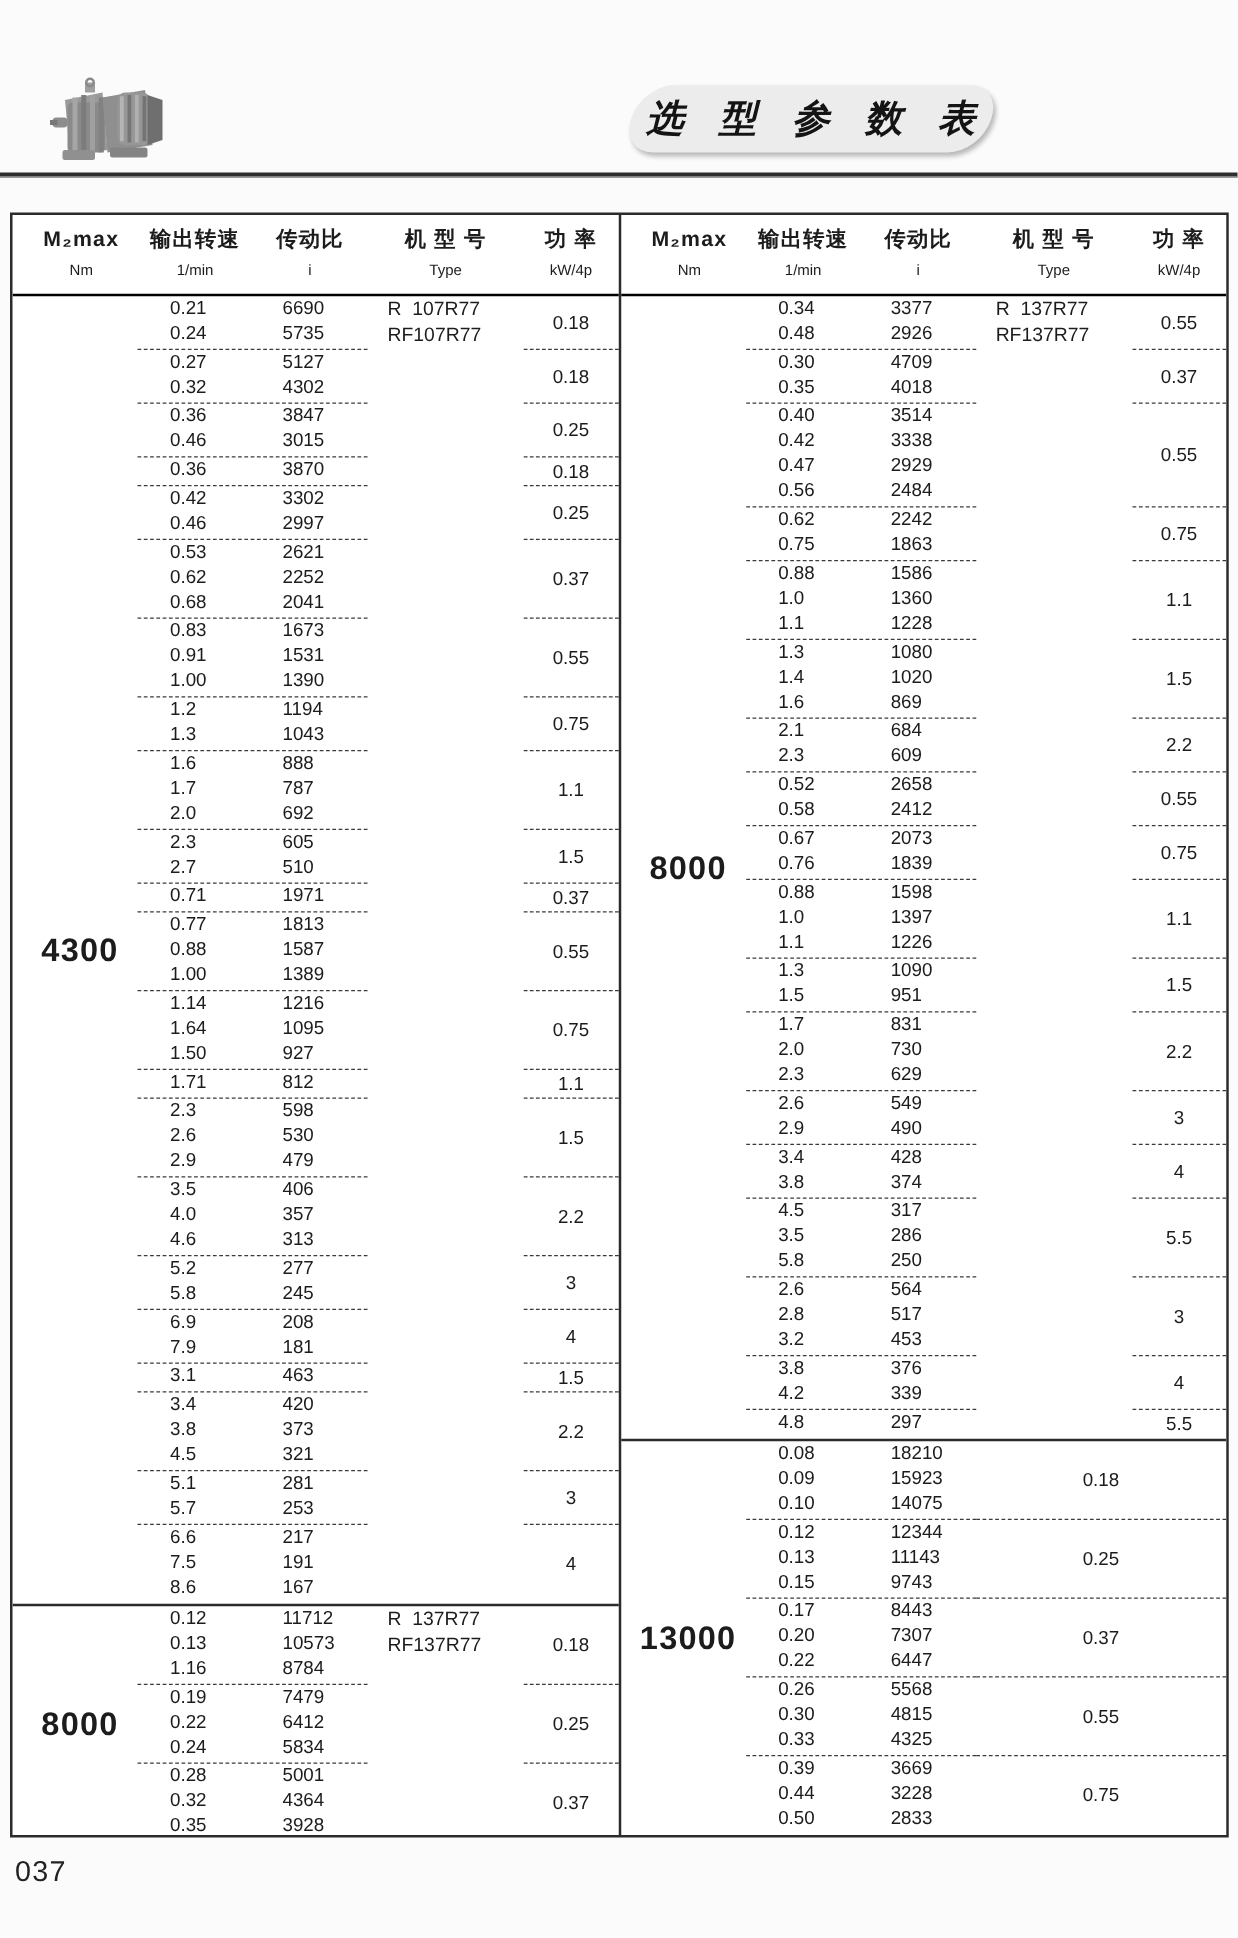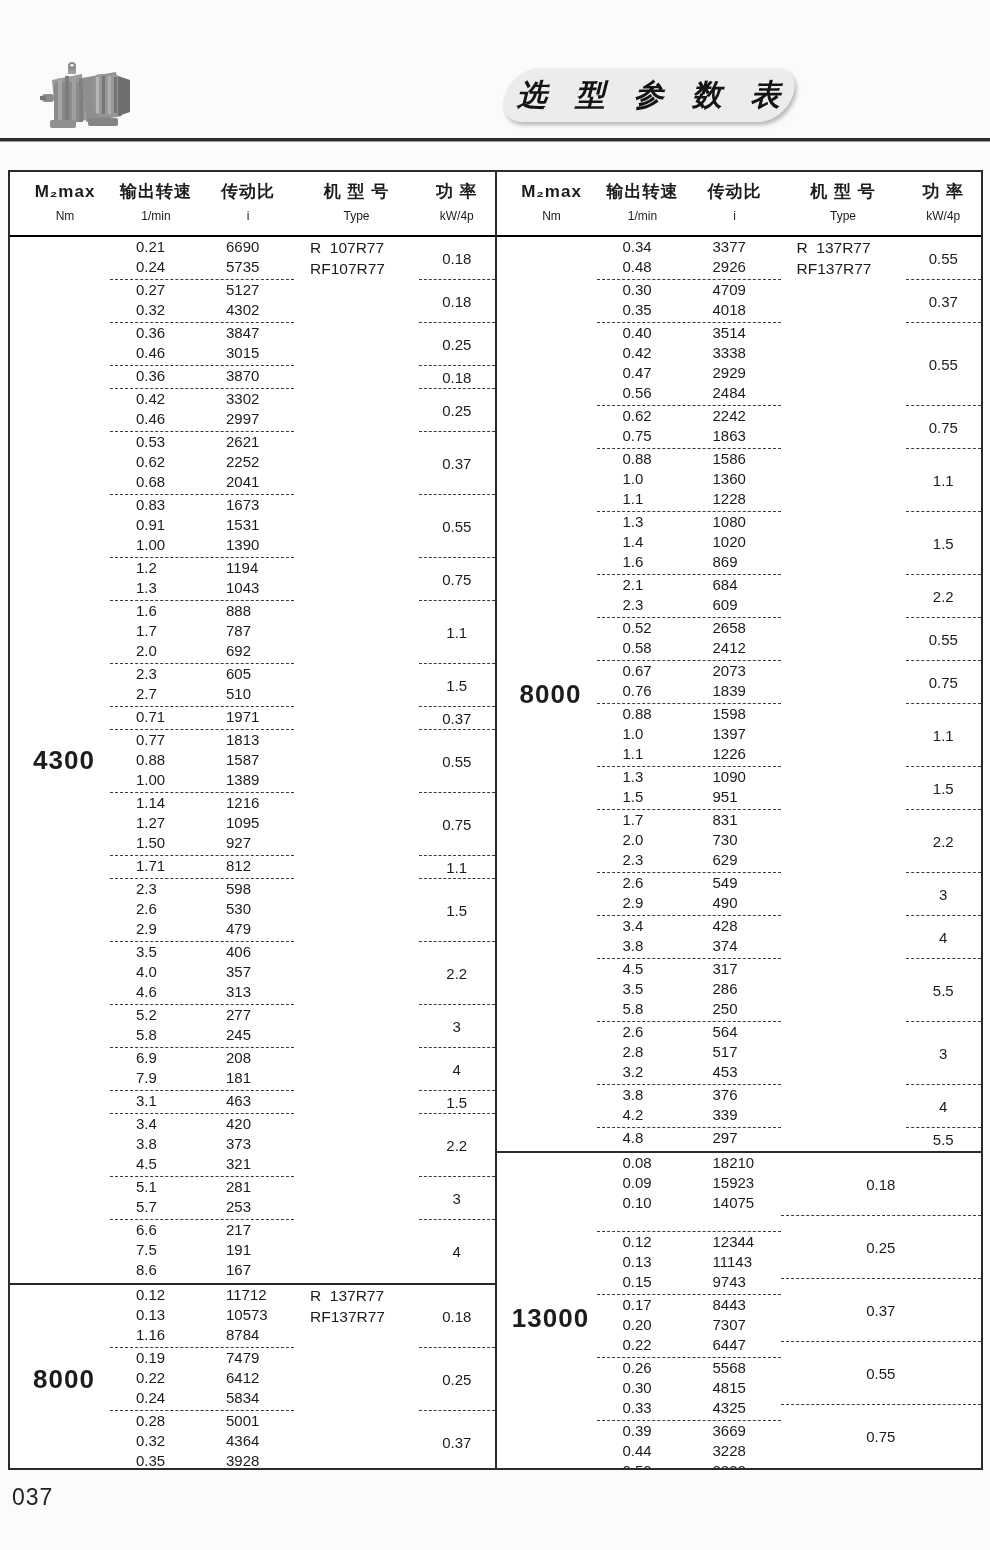--- a/index.html
+++ b/index.html
@@ -251,21 +251,21 @@
               <div class="sp">1.00</div>
               <div class="ra">1389</div>
             </div>
           </div>
           <div class="group" style="height: 63px;">
             <div class="gline">
               <div class="sp">1.14</div>
               <div class="ra">1216</div>
             </div>
             <div class="gline">
-              <div class="sp">1.27</div>
+              <div class="sp">1.64</div>
               <div class="ra">1095</div>
             </div>
             <div class="gline">
               <div class="sp">1.50</div>
               <div class="ra">927</div>
             </div>
           </div>
           <div class="group" style="height: 23px;">
             <div class="gline">
               <div class="sp">1.71</div>
@@ -799,21 +799,21 @@
           <div class="pcell last" style="height: 23px;">
             <div class="pval">5.5</div>
           </div>
         </div>
       </div>
       <div class="section sec-border">
         <div class="m2cell">
           <div class="m2label">13000</div>
         </div>
         <div class="gcol">
-          <div class="group" style="height: 79px;">
+          <div class="group" style="height: 63px;">
             <div class="gline">
               <div class="sp">0.08</div>
               <div class="ra">18210</div>
             </div>
             <div class="gline">
               <div class="sp">0.09</div>
               <div class="ra">15923</div>
             </div>
             <div class="gline">
               <div class="sp">0.10</div>

